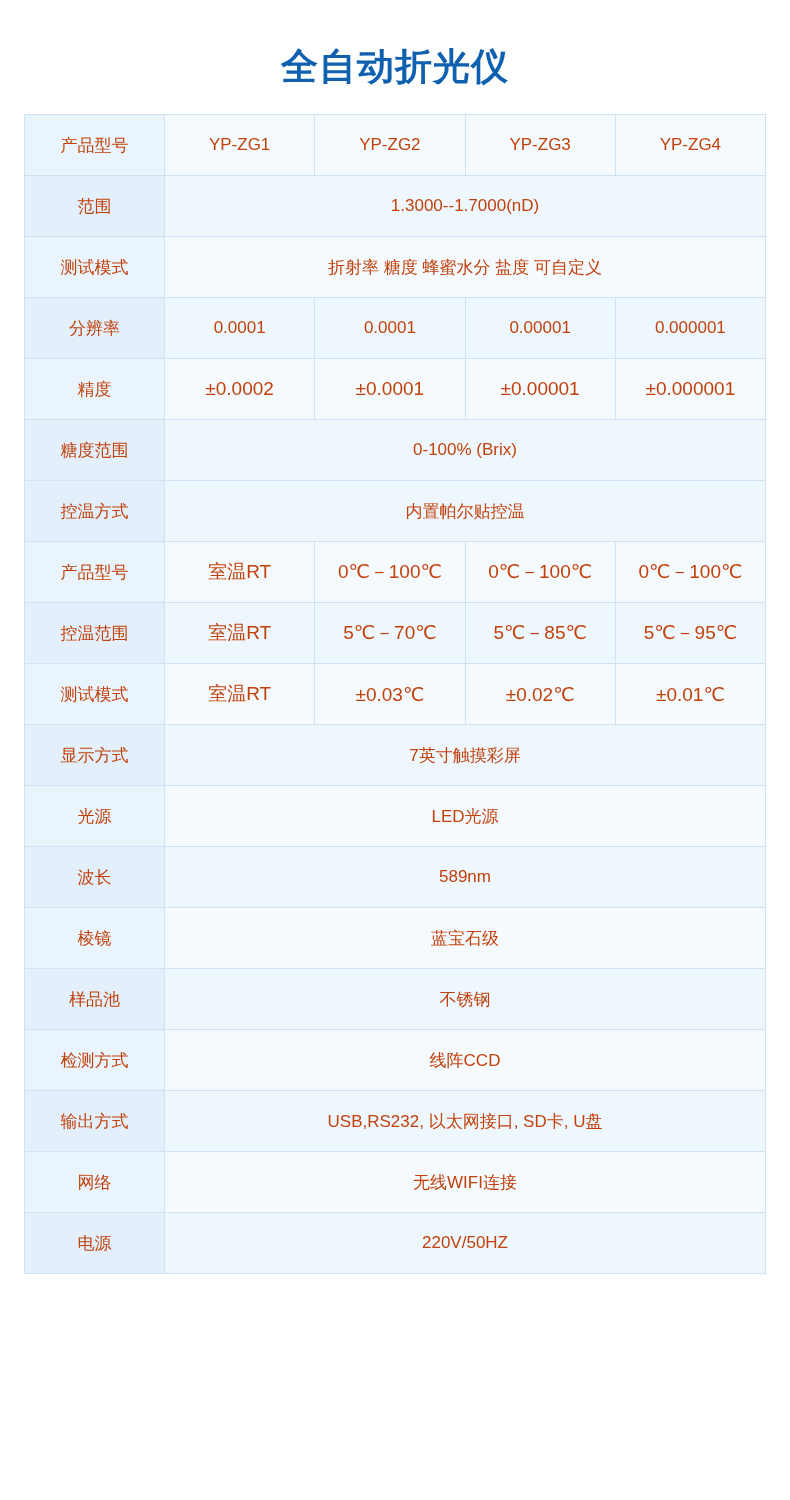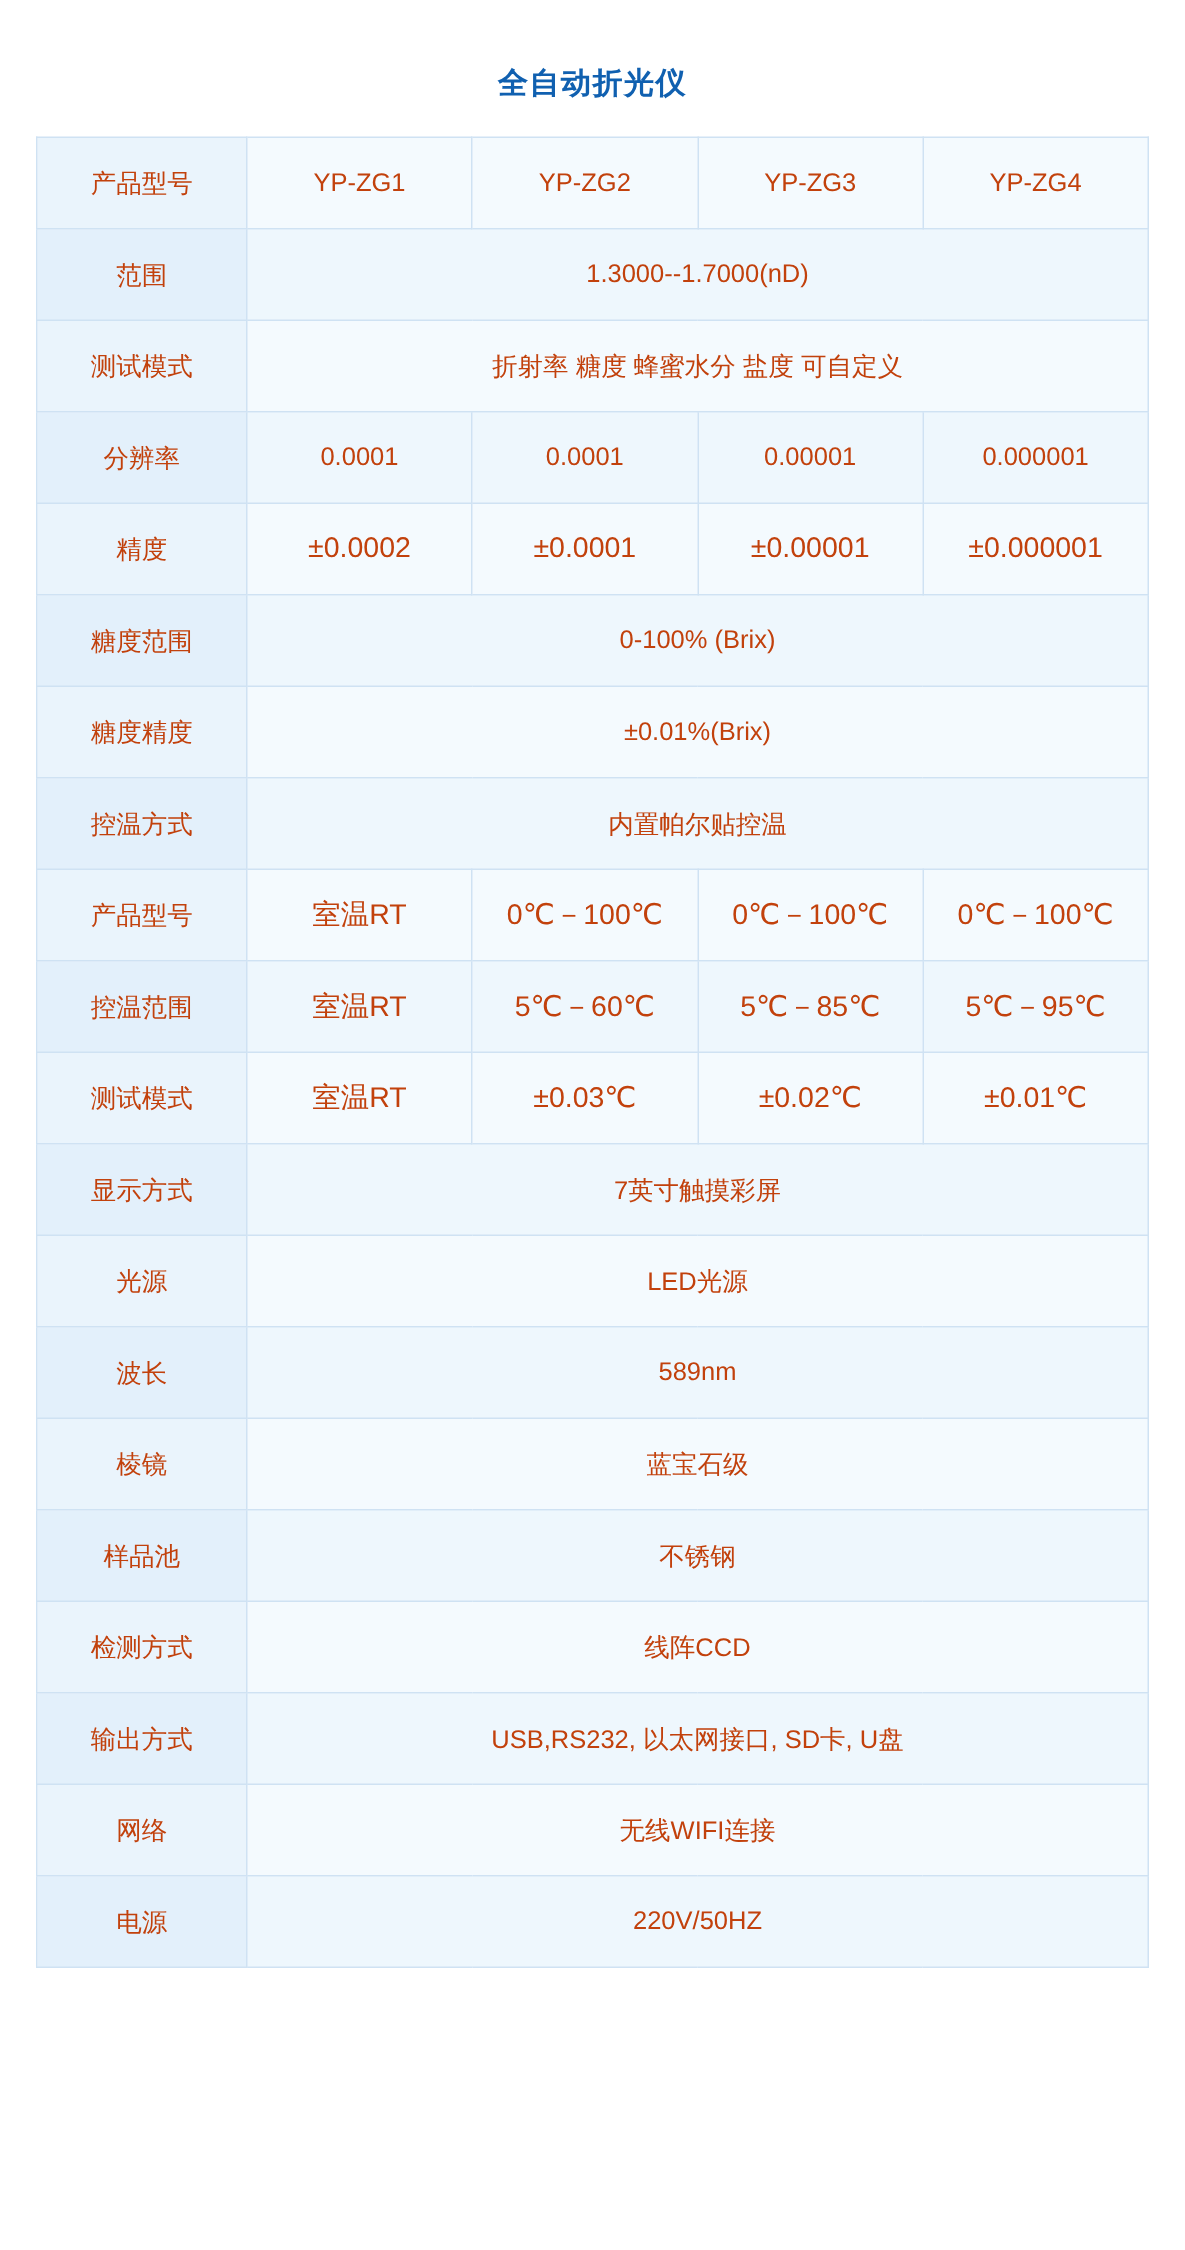--- a/index.html
+++ b/index.html
@@ -15,21 +15,21 @@
   }
   .page {
     width: 790px;
     height: 1500px;
     position: relative;
     box-sizing: border-box;
     padding: 0 24px;
   }
   .title {
     text-align: center;
-    font-size: 20px;
+    font-size: 37px;
     font-weight: bold;
     color: #1060b0;
     letter-spacing: 1px;
     padding-top: 42px;
     padding-bottom: 22px;
   }
   table.spec {
     width: 742px;
     border-collapse: collapse;
     table-layout: fixed;
@@ -109,42 +109,38 @@
         <td class="val small">±0.0001</td>
         <td class="val small">±0.00001</td>
         <td class="val small">±0.000001</td>
       </tr>
 
       <tr class="alt">
         <td class="label">糖度范围</td>
         <td class="val" colspan="4">0-100% (Brix)</td>
       </tr>
 
-      <tr>
-        <td class="label">糖度精度</td>
-        <td class="val" colspan="4">±0.01%(Brix)</td>
-      </tr>
 
       <tr class="alt">
         <td class="label">控温方式</td>
         <td class="val" colspan="4">内置帕尔贴控温</td>
       </tr>
 
       <tr>
         <td class="label">产品型号</td>
         <td class="val small nowrap">室温RT</td>
         <td class="val small nowrap">0℃－100℃</td>
         <td class="val small nowrap">0℃－100℃</td>
         <td class="val small nowrap">0℃－100℃</td>
       </tr>
 
       <tr class="alt">
         <td class="label">控温范围</td>
         <td class="val small nowrap">室温RT</td>
-        <td class="val small nowrap">5℃－60℃</td>
+        <td class="val small nowrap">5℃－70℃</td>
         <td class="val small nowrap">5℃－85℃</td>
         <td class="val small nowrap">5℃－95℃</td>
       </tr>
 
       <tr>
         <td class="label">测试模式</td>
         <td class="val small nowrap">室温RT</td>
         <td class="val small nowrap">±0.03℃</td>
         <td class="val small nowrap">±0.02℃</td>
         <td class="val small nowrap">±0.01℃</td>

